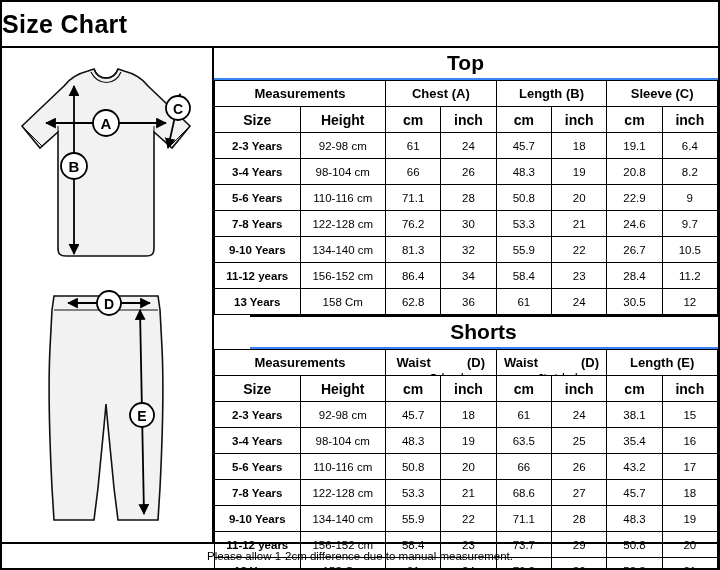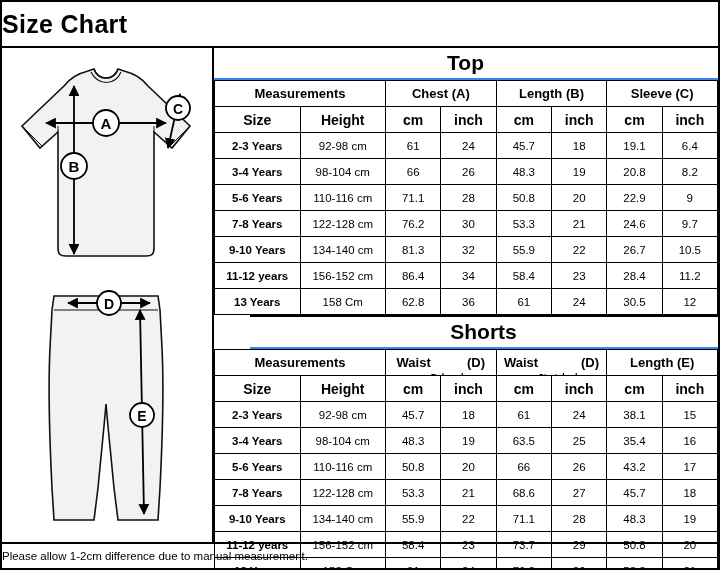--- a/index.html
+++ b/index.html
@@ -99,21 +99,21 @@
     position: relative;
     top: 13px;
     font-weight: bold;
   }
   .footer {
     flex: 0 0 24px;
     height: 24px;
     border-top: 2px solid #000;
     display: flex;
     align-items: center;
-    justify-content: flex-start;
+    justify-content: center;
     font-size: 11.5px;
   }
   .shorts-wrap {
     border-top: 2px solid #000;
     margin-left: 36px;
   }
   svg { display: block; }
 </style>
 </head>
 <body>

